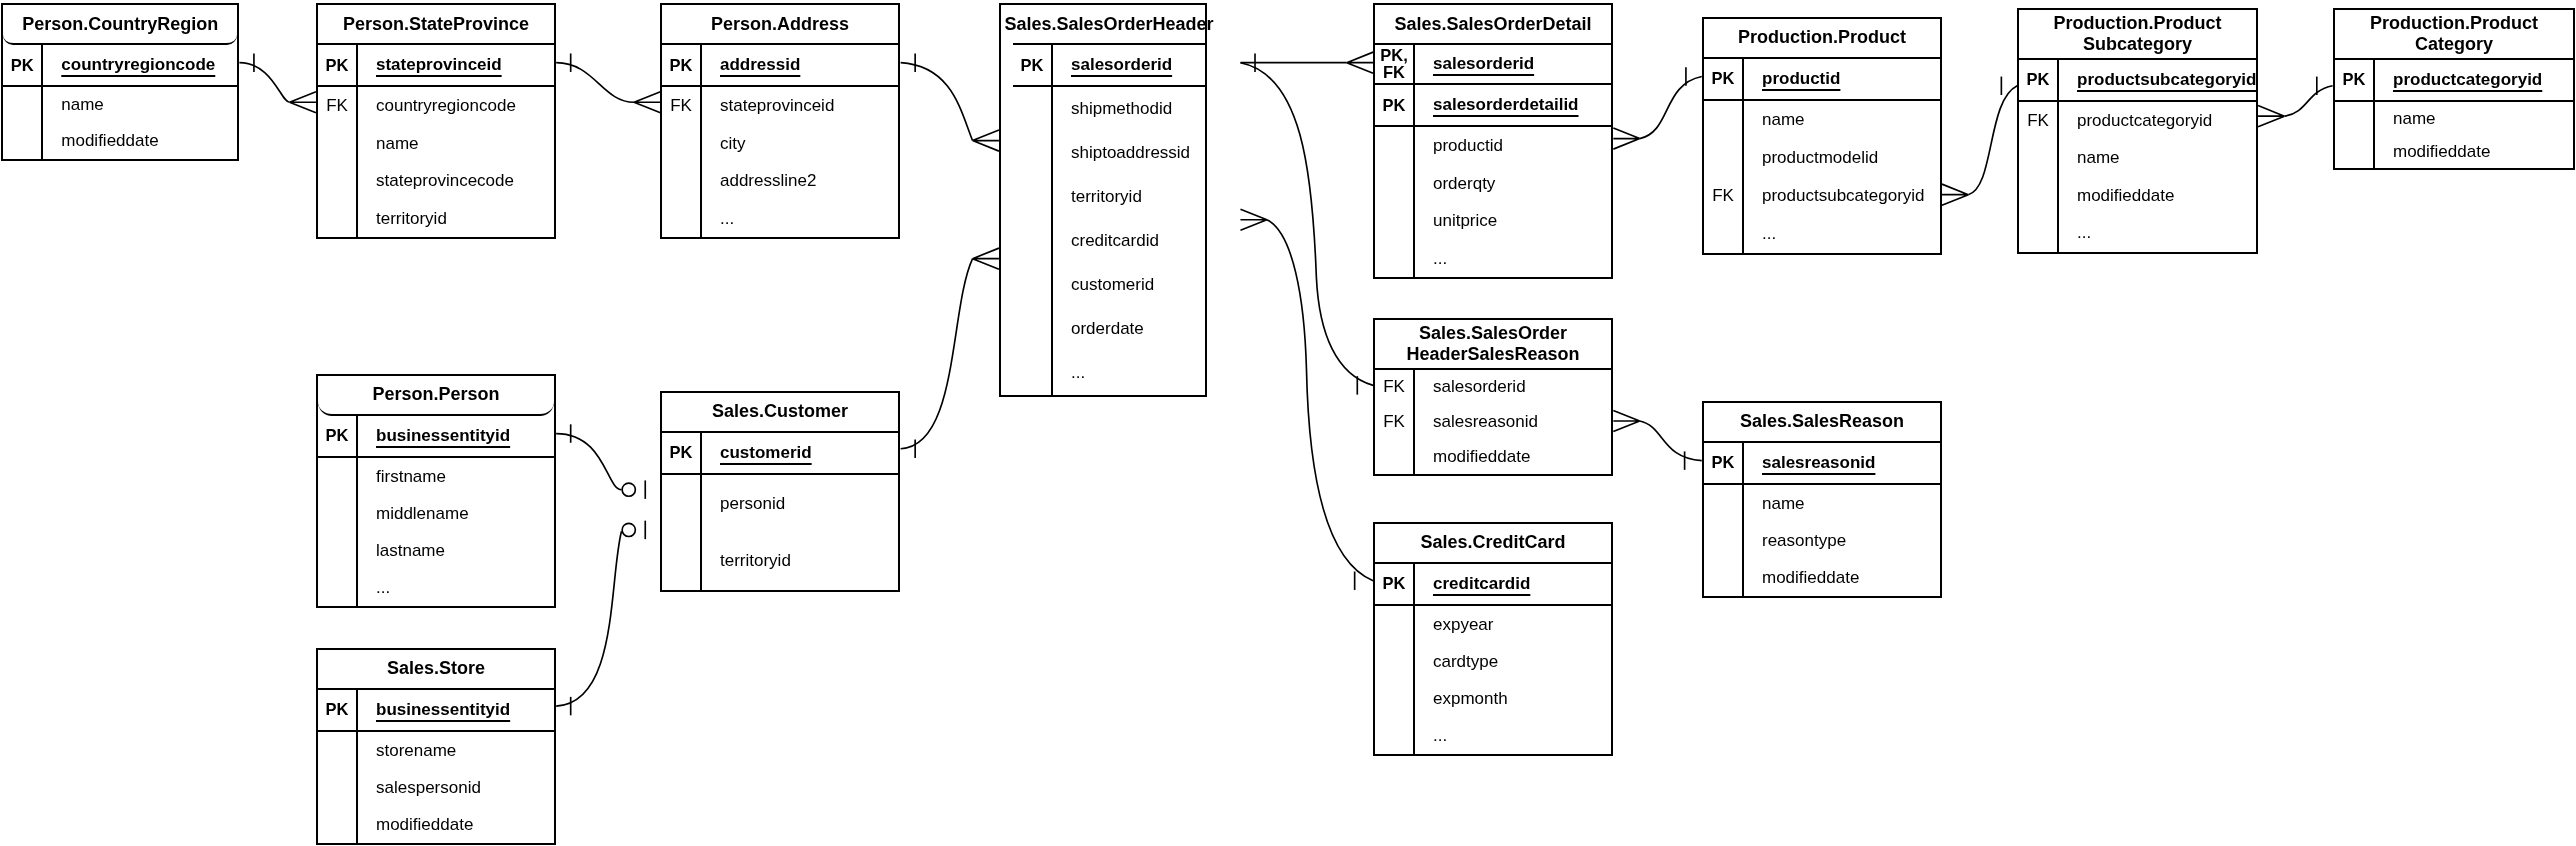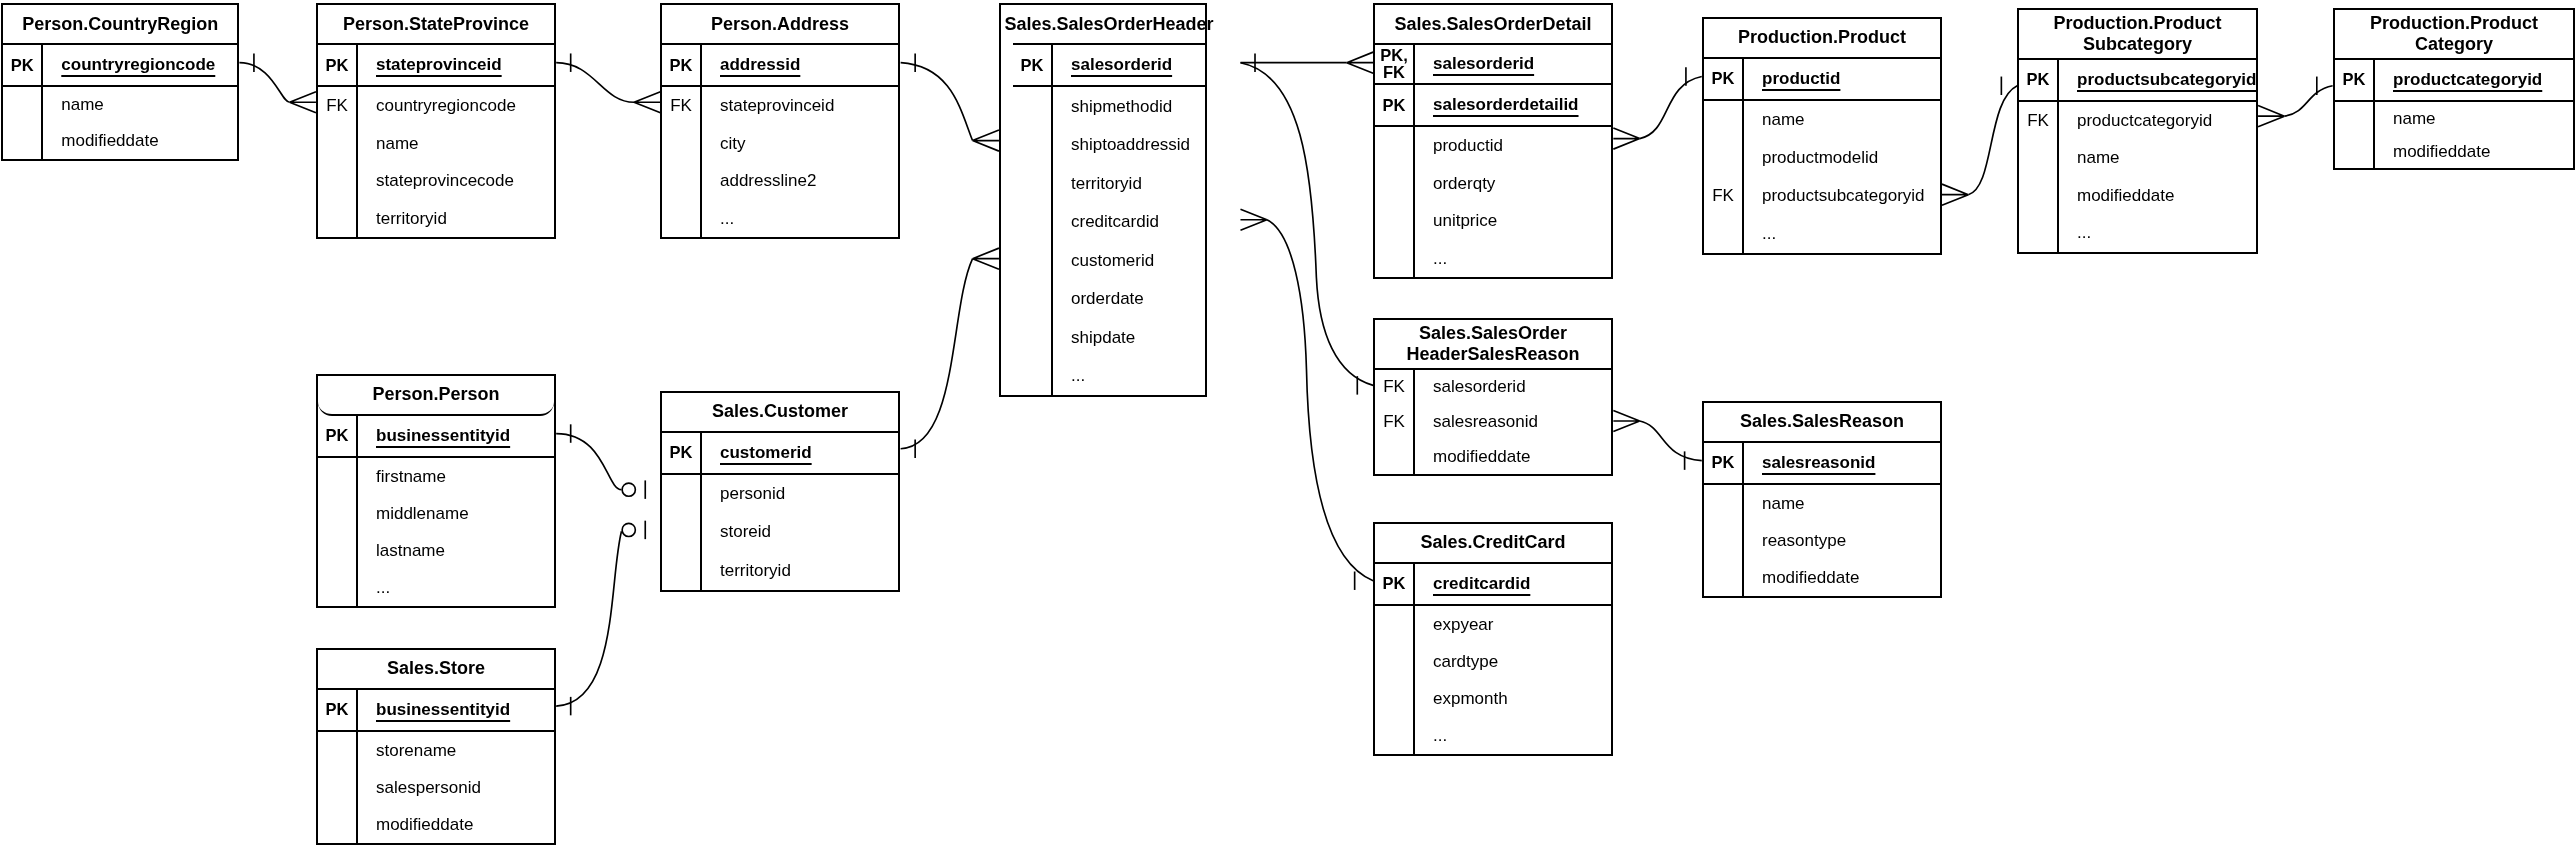--- a/index.html
+++ b/index.html
@@ -105,21 +105,21 @@
     </g>
 
     <g>
       <path d="M 2484 638 L 2444 622 M 2484 638 L 2444 638 M 2484 638 L 2444 654"></path>
       <path d="M 2484 638 C 2522 646 2516 694 2578 698"></path>
       <path d="M 2552 684 L 2552 712"></path>
     </g>
   </svg>
 
 <div class="table-box" style="left: 1.3px; top: 3.3px; width: 238px; height: 158px;">
-      <div class="table-title" style="height: 38px;">Person.CountryRegion</div>
+      <div class="table-title" style="height: 38px; border-radius: 10px;">Person.CountryRegion</div>
       <div class="trow keyrow" style="height: 40px;">
         <div class="kcell">PK</div>
         <div class="fcell">
           <span class="pkname">countryregioncode</span>
         </div>
       </div>
       <div class="trow bodyrow">
         <div class="kcell"></div>
         <div class="fcell">name</div>
       </div>
@@ -202,24 +202,20 @@
         <div class="kcell"></div>
         <div class="fcell">creditcardid</div>
       </div>
       <div class="trow bodyrow">
         <div class="kcell"></div>
         <div class="fcell">customerid</div>
       </div>
       <div class="trow bodyrow">
         <div class="kcell"></div>
         <div class="fcell">orderdate</div>
-      </div>
-      <div class="trow bodyrow">
-        <div class="kcell"></div>
-        <div class="fcell">shipdate</div>
       </div>
       <div class="trow bodyrow">
         <div class="kcell"></div>
         <div class="fcell">...</div>
       </div>
     </div>
     <div class="table-box" style="left: 1373px; top: 3.3px; width: 240px; height: 276px;">
       <div class="table-title" style="height: 38px;">Sales.SalesOrderDetail</div>
       <div class="trow keyrow" style="height: 38px;">
         <div class="kcell">PK,
@@ -352,24 +348,20 @@
         <div class="fcell">
           <span class="pkname">customerid</span>
         </div>
       </div>
       <div class="trow bodyrow">
         <div class="kcell"></div>
         <div class="fcell">personid</div>
       </div>
       <div class="trow bodyrow">
         <div class="kcell"></div>
-        <div class="fcell">storeid</div>
-      </div>
-      <div class="trow bodyrow">
-        <div class="kcell"></div>
         <div class="fcell">territoryid</div>
       </div>
     </div>
     <div class="table-box" style="left: 316px; top: 648px; width: 240px; height: 197px;">
       <div class="table-title" style="height: 38px;">Sales.Store</div>
       <div class="trow keyrow" style="height: 40px;">
         <div class="kcell">PK</div>
         <div class="fcell">
           <span class="pkname">businessentityid</span>
         </div>

